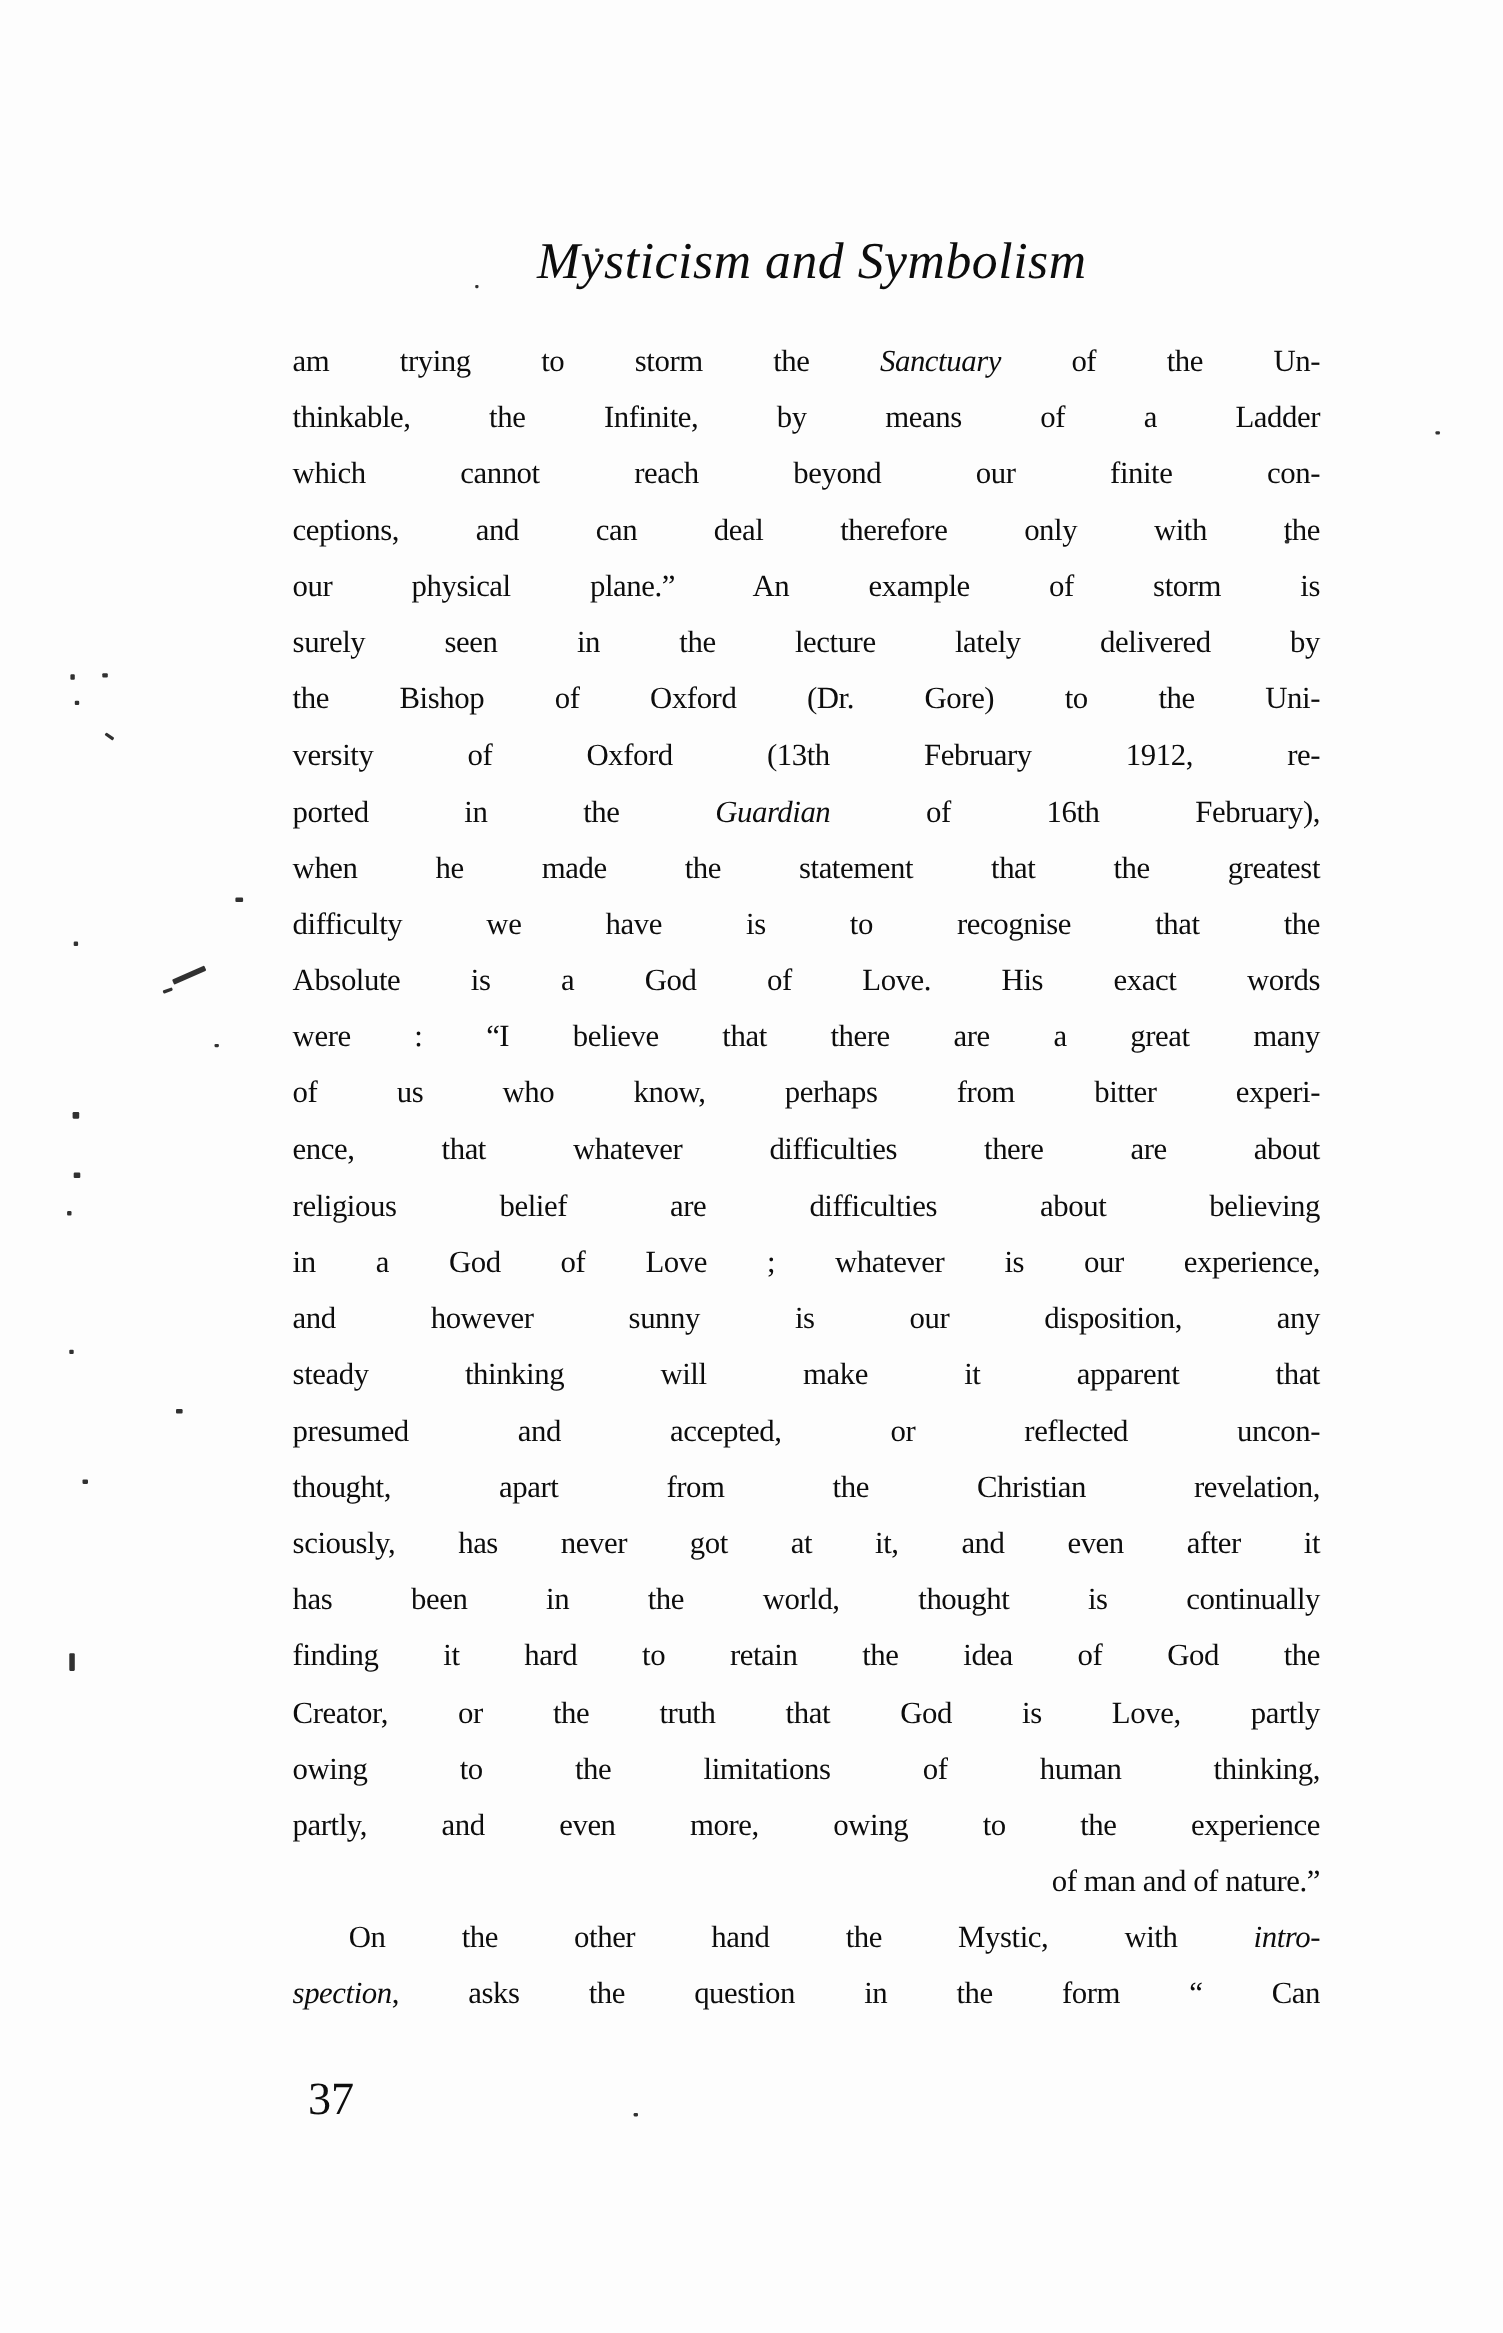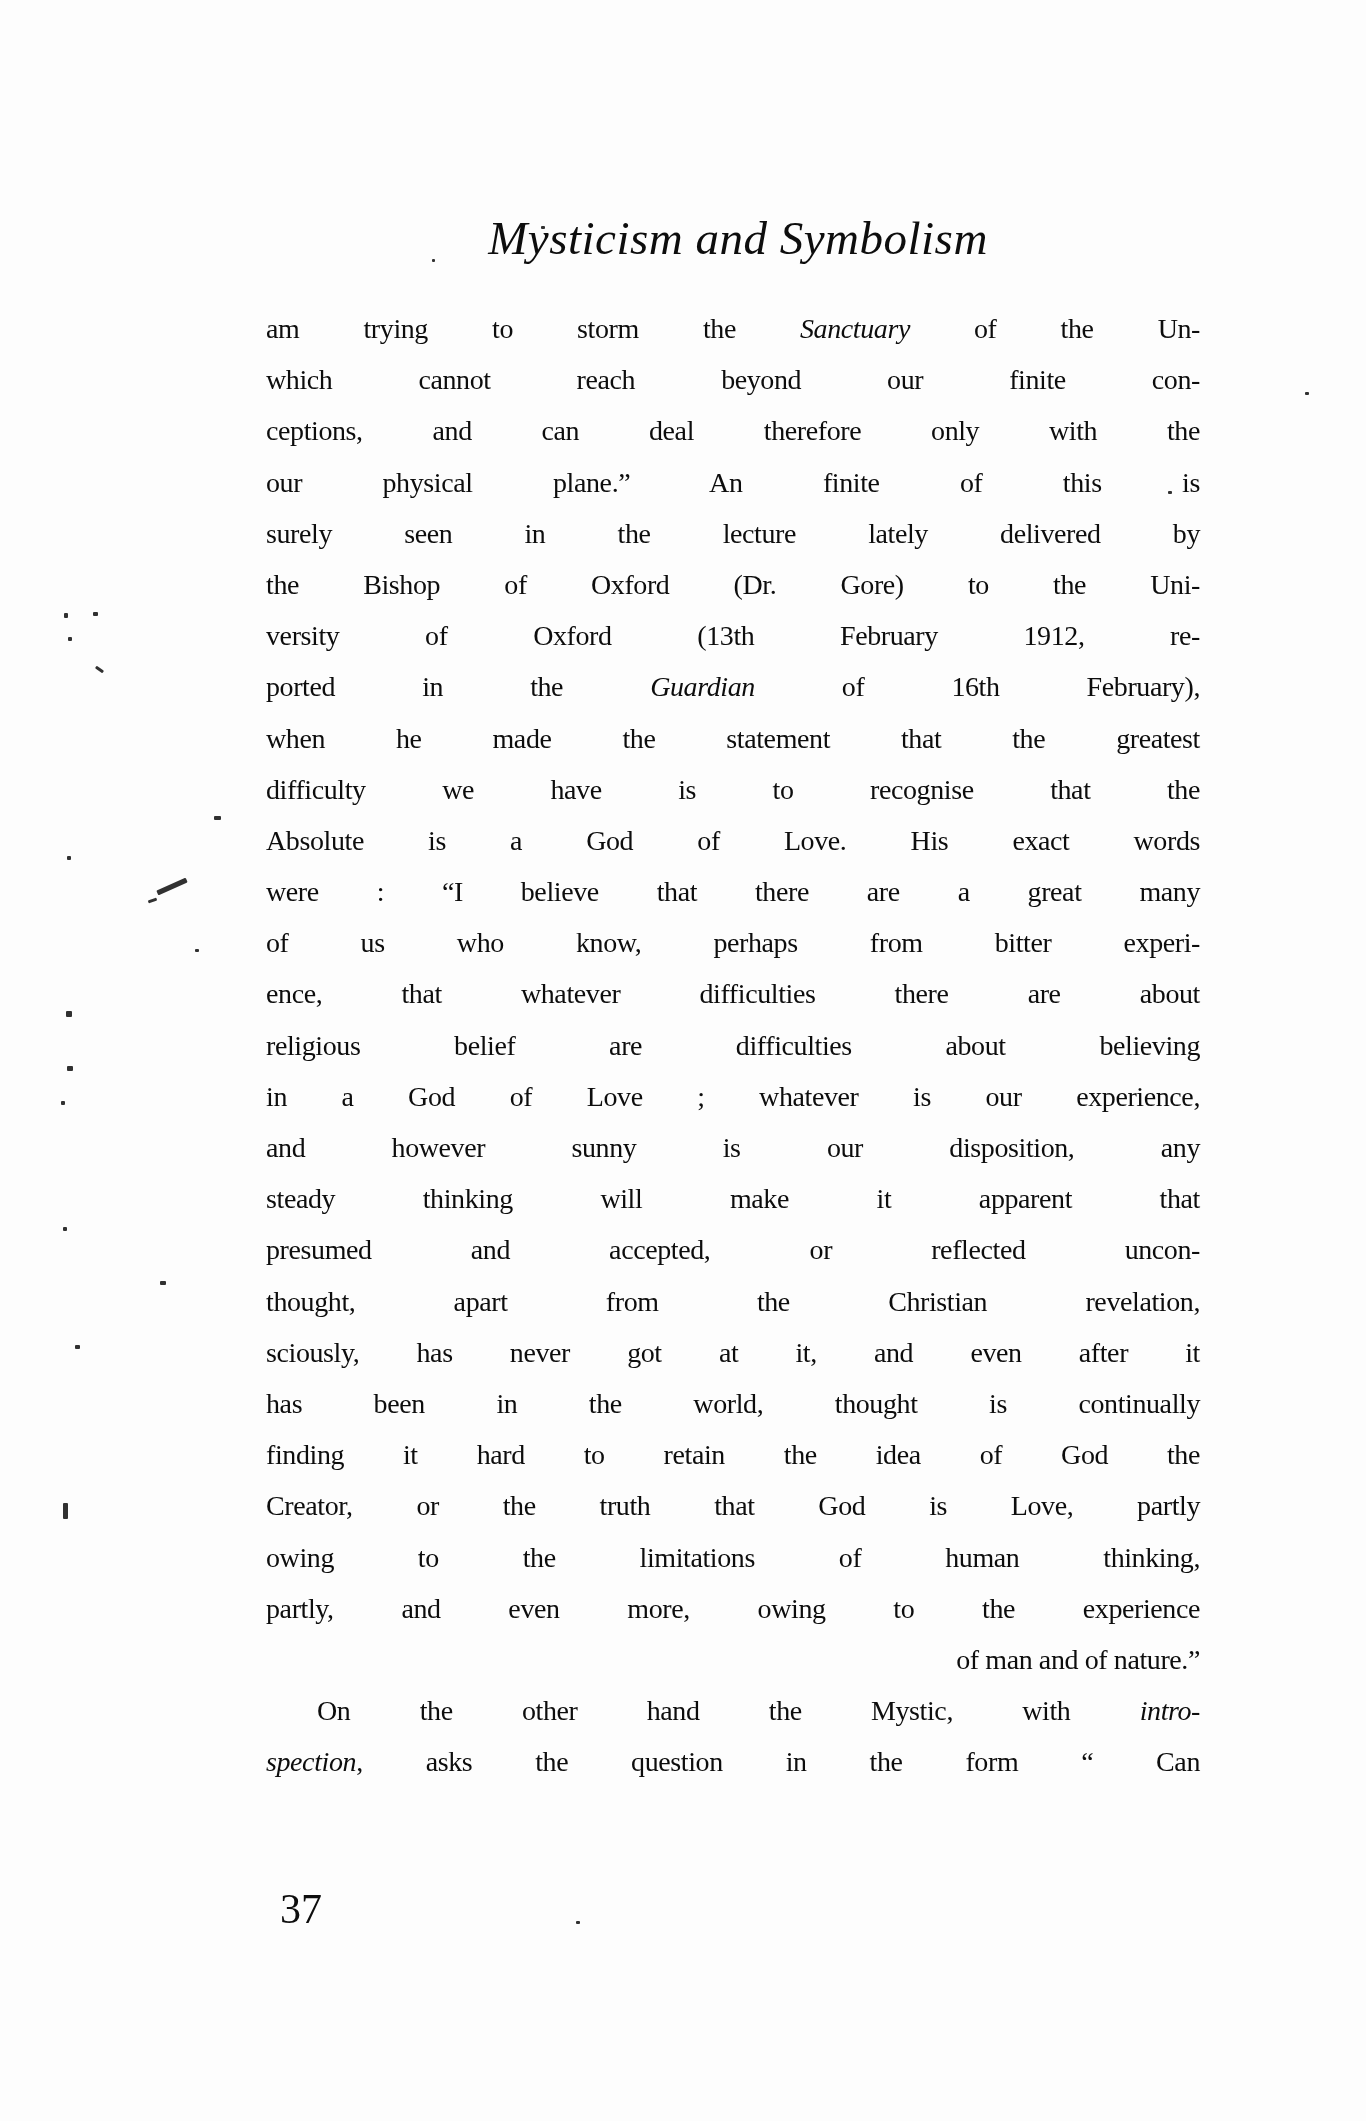--- a/index.html
+++ b/index.html
@@ -77,23 +77,24 @@
 </style>
 </head>
 <body>
 
 <div class="page">
 
   <div class="running-title">Mysticism and Symbolism</div>
 
   <div class="text-block" id="text-block">
       <div class="line justified"><span>am trying to storm the </span><span class="it">Sanctuary</span><span> of the Un-</span></div>
+      <div class="line justified"><span>thinkable, the Infinite, by means of a Ladder</span></div>
       <div class="line justified"><span>which cannot reach beyond our finite con-</span></div>
       <div class="line justified"><span>ceptions, and can deal therefore only with the</span></div>
-      <div class="line justified"><span>our physical plane.”  An finite of this is</span></div>
+      <div class="line justified"><span>our physical plane.”  An example of storm is</span></div>
       <div class="line justified"><span>surely seen in the lecture lately delivered by</span></div>
       <div class="line justified"><span>the Bishop of Oxford (Dr. Gore) to the Uni-</span></div>
       <div class="line justified"><span>versity of Oxford (13th February 1912, re-</span></div>
       <div class="line justified"><span>ported in the </span><span class="it">Guardian</span><span> of 16th February),</span></div>
       <div class="line justified"><span>when he made the statement that the greatest</span></div>
       <div class="line justified"><span>difficulty we have is to recognise that the</span></div>
       <div class="line justified"><span>Absolute is a God of Love.  His exact words</span></div>
       <div class="line justified"><span>were : “I believe that there are a great many</span></div>
       <div class="line justified"><span>of us who know, perhaps from bitter experi-</span></div>
       <div class="line justified"><span>ence, that whatever difficulties there are about</span></div>

